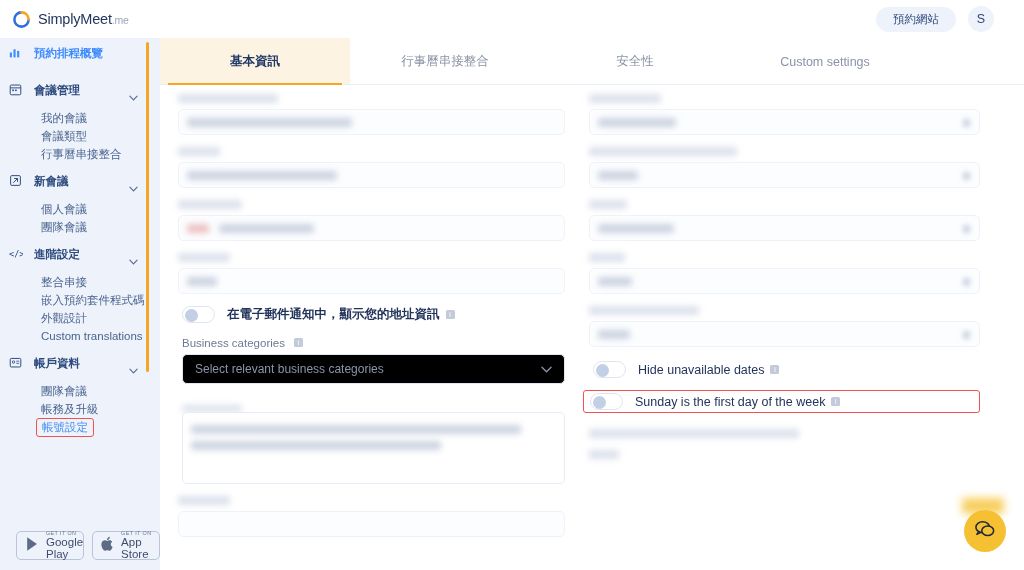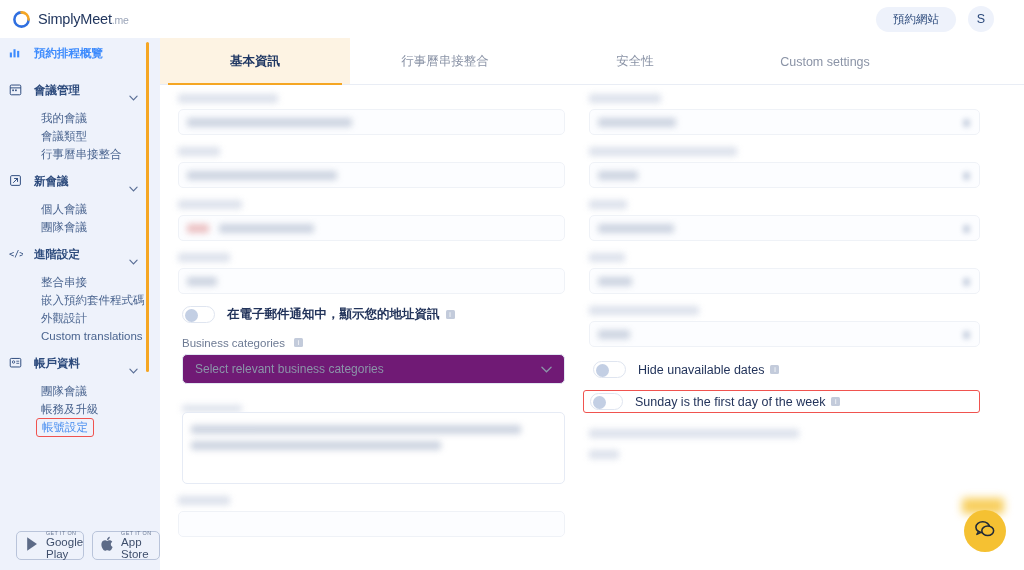--- a/index.html
+++ b/index.html
@@ -130,21 +130,21 @@
   .info-ico {
     display: inline-block; width: 9px; height: 9px; background: #c3cbdb;
     border-radius: 1.5px; color: #fff; font-size: 7px; line-height: 9px;
     text-align: center; vertical-align: 2px; margin-left: 6px; cursor: pointer;
   }
 
   .group-label { font-size: 11.5px; color: #6d7a93; margin: 14px 0 5px 4px; }
   .select-box {
     margin: 0 0 0 4px; height: 30px; border: 1px solid #e2e8f3; border-radius: 5px;
     display: flex; align-items: center; justify-content: space-between;
-    padding: 0 12px; font-size: 12px; color: #8b95a9; cursor: pointer; background:#701a75;
+    padding: 0 12px; font-size: 12px; color: #8b95a9; cursor: pointer; background:#000000;
   }
 
   .hl-box { border: 1.7px solid #f0534f; border-radius: 3px; padding: 2px 6px; margin-left: -6px; }
 
   .editor-wrap { margin: 14px 0 0 4px; }
   .editor {
     border: 1px solid #e6ebf5; border-radius: 5px; height: 72px;
     position: relative; overflow: hidden; background: #fff;
   }
   .editor-toolbar { height: 14px; }

